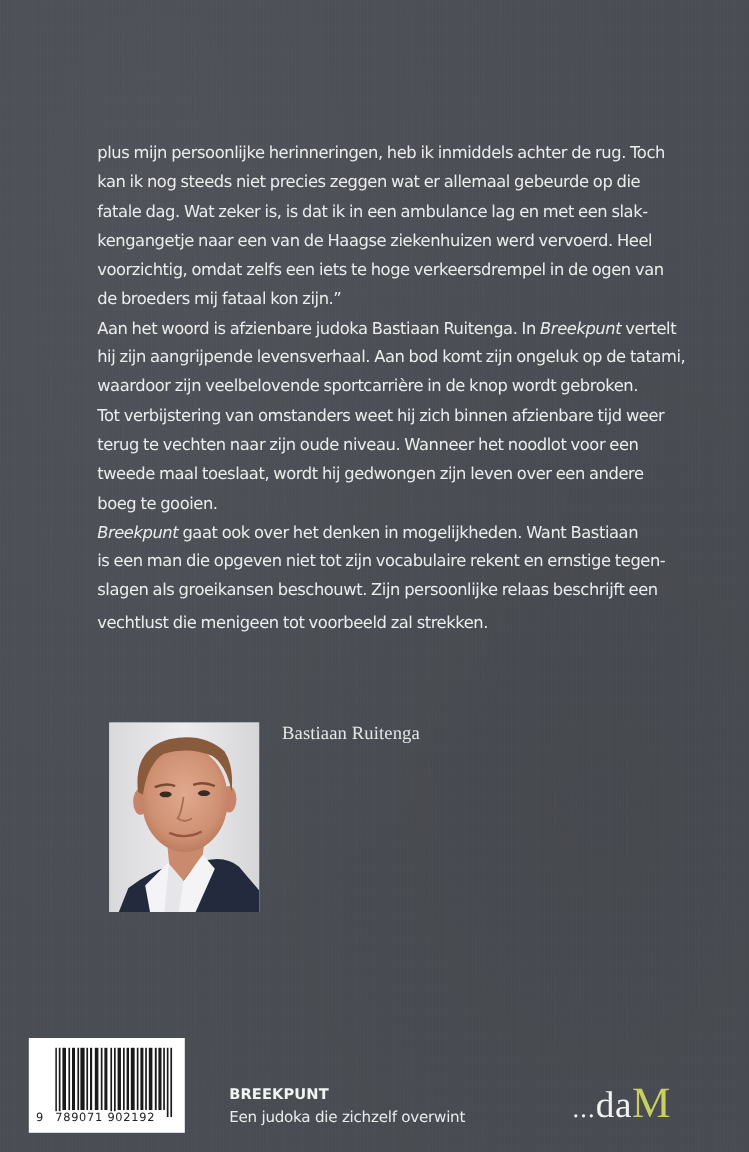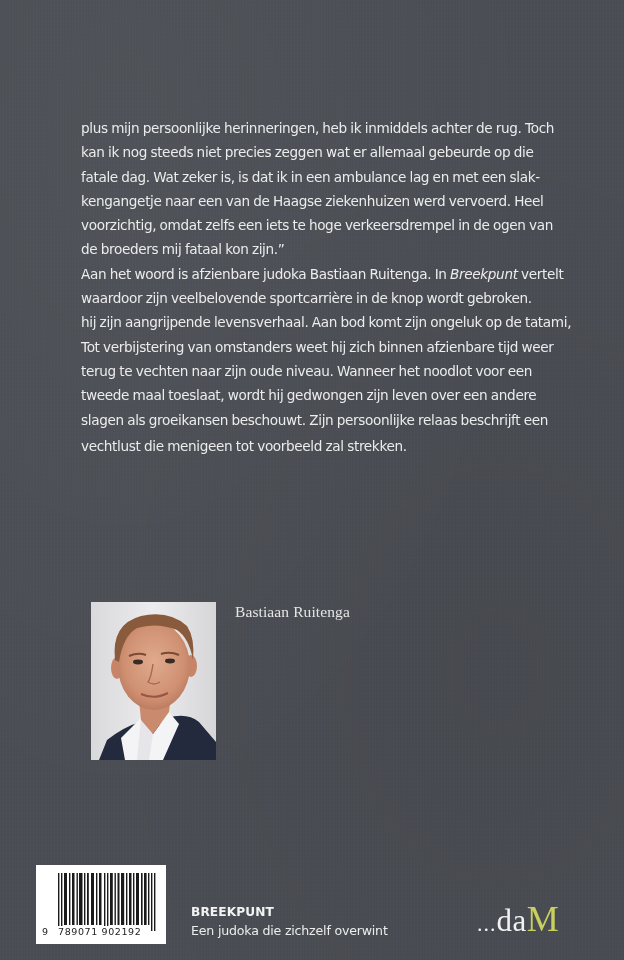--- a/index.html
+++ b/index.html
@@ -58,21 +58,21 @@
       position: absolute;
       left: 235px;
       top: 603px;
       font-family: "Liberation Serif", serif;
       font-size: 15.5px;
       color: #e5e5e5;
       letter-spacing: 0.1px;
     }
     .barcode-box {
       position: absolute;
-      left: 36px;
+      left: 24px;
       top: 865px;
       width: 130px;
       height: 79px;
       background: #ffffff;
     }
     .barcode-bars {
       position: absolute;
       left: 22px;
       top: 8px;
       width: 100px;
@@ -144,25 +144,28 @@
 <body>
 
 <div class="blurb">
   <span class="line">plus mijn persoonlijke herinneringen, heb ik inmiddels achter de rug. Toch</span>
   <span class="line">kan ik nog steeds niet precies zeggen wat er allemaal gebeurde op die</span>
   <span class="line">fatale dag. Wat zeker is, is dat ik in een ambulance lag en met een slak-</span>
   <span class="line">kengangetje naar een van de Haagse ziekenhuizen werd vervoerd. Heel</span>
   <span class="line">voorzichtig, omdat zelfs een iets te hoge verkeersdrempel in de ogen van</span>
   <span class="line">de broeders mij fataal kon zijn.”</span>
   <span class="line"><span>Aan het woord is afzienbare judoka Bastiaan Ruitenga. In </span><em>Breekpunt</em><span> vertelt</span></span>
+  <span class="line">hij zijn aangrijpende levensverhaal. Aan bod komt zijn ongeluk op de tatami,</span>
   <span class="line">waardoor zijn veelbelovende sportcarrière in de knop wordt gebroken.</span>
-  <span class="line">hij zijn aangrijpende levensverhaal. Aan bod komt zijn ongeluk op de tatami,</span>
   <span class="line">Tot verbijstering van omstanders weet hij zich binnen afzienbare tijd weer</span>
   <span class="line">terug te vechten naar zijn oude niveau. Wanneer het noodlot voor een</span>
   <span class="line">tweede maal toeslaat, wordt hij gedwongen zijn leven over een andere</span>
+  <span class="line">boeg te gooien.</span>
+  <span class="line"><em>Breekpunt</em><span> gaat ook over het denken in mogelijkheden. Want Bastiaan</span></span>
+  <span class="line">is een man die opgeven niet tot zijn vocabulaire rekent en ernstige tegen-</span>
   <span class="line">slagen als groeikansen beschouwt. Zijn persoonlijke relaas beschrijft een</span>
   <span class="line last">vechtlust die menigeen tot voorbeeld zal strekken.</span>
 </div>
 
 <div class="author-photo">
   <svg width="125" height="158" viewBox="0 0 125 158">
     <defs>
       <linearGradient id="bgG" x1="0" y1="0" x2="1" y2="0">
         <stop offset="0" stop-color="#d9d9db"></stop>
         <stop offset="0.5" stop-color="#ececee"></stop>

